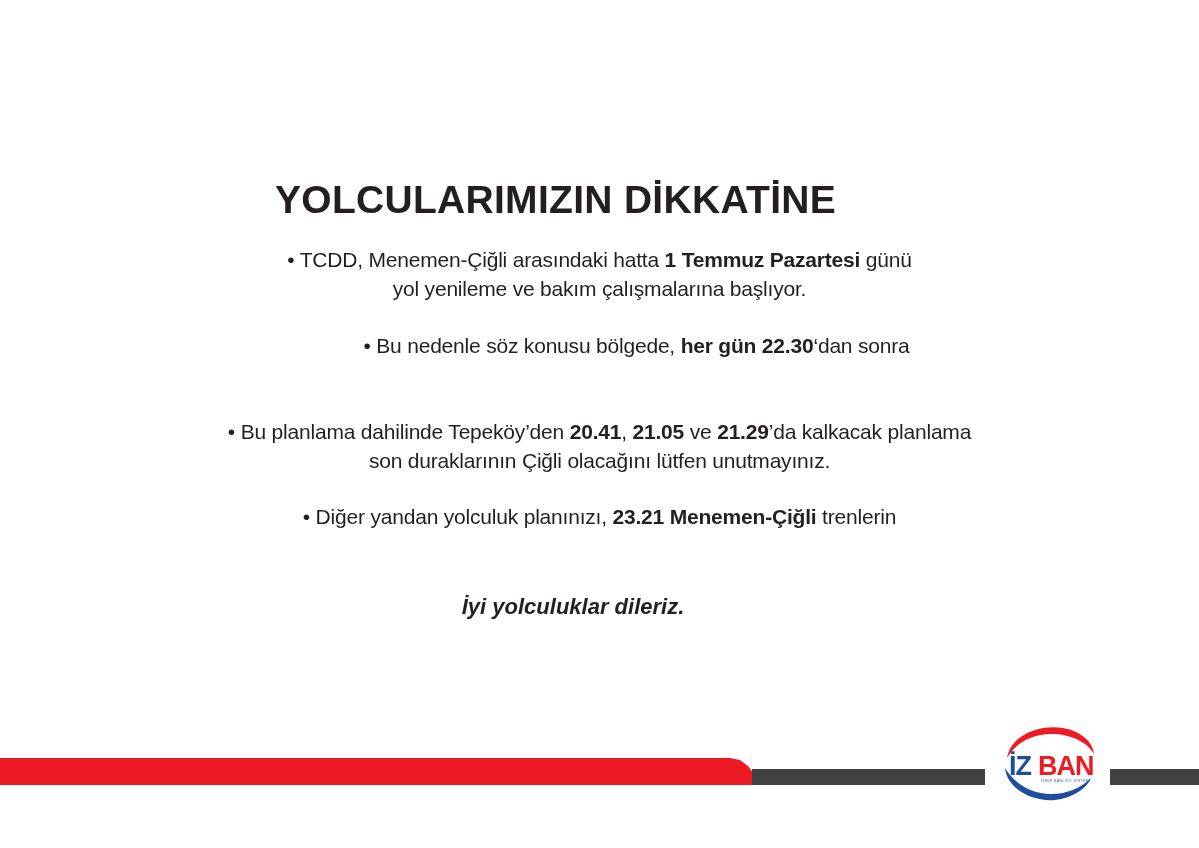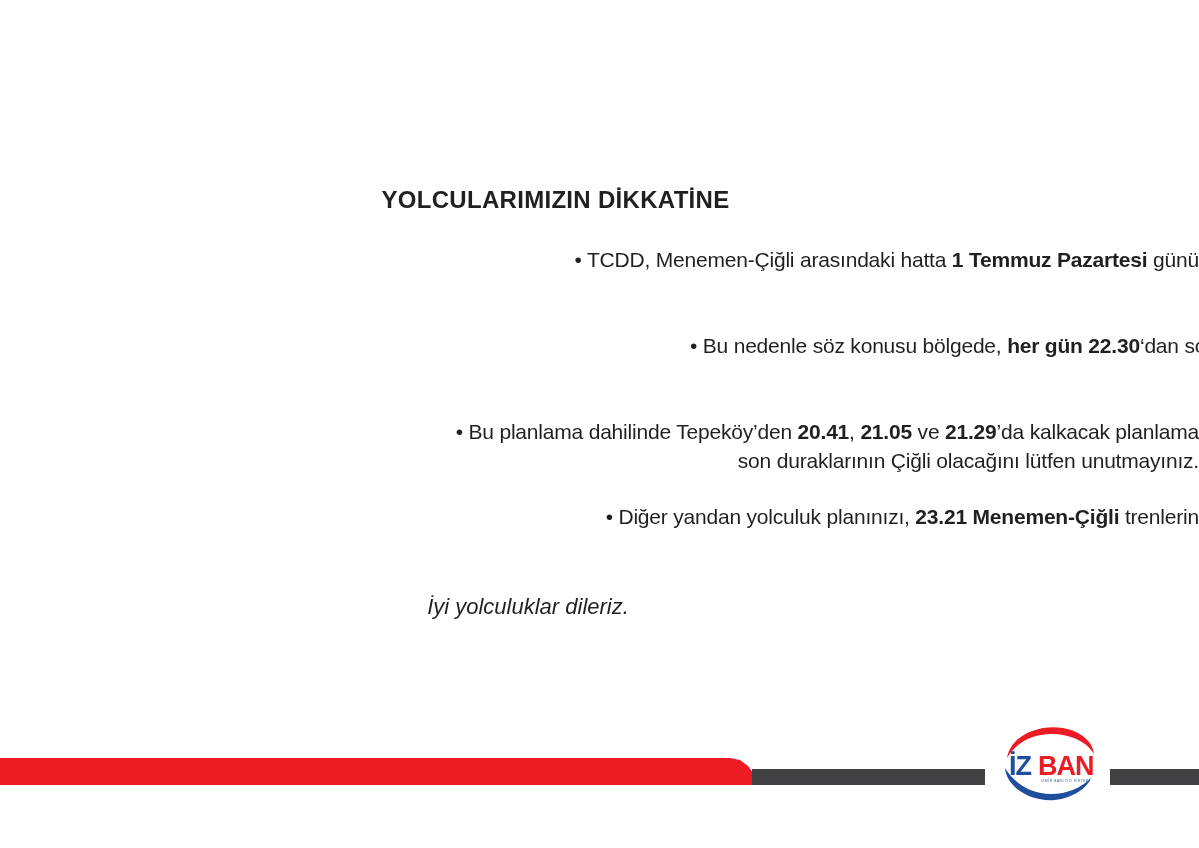--- a/index.html
+++ b/index.html
@@ -20,21 +20,21 @@
       left: 0;
       top: 0;
       width: 1199px;
       text-align: center;
     }
     .title {
       position: absolute;
       left: 0;
       width: 1111px;
       top: 180px;
-      font-size: 24px;
+      font-size: 39px;
       font-weight: bold;
       letter-spacing: 0.3px;
       line-height: 40px;
       margin: 0;
     }
     .para {
       position: absolute;
       left: 0;
       width: 1199px;
       font-size: 21px;
@@ -47,25 +47,26 @@
     .p2 { top: 331px; padding-left: 37px; }
     .p3 { top: 417px; }
     .p4 { top: 502px; }
     .closing {
       position: absolute;
       left: 0;
       width: 1056px;
       top: 592px;
       font-size: 22px;
       line-height: 30px;
-      font-weight: normal;
+      font-weight: bold;
       font-style: italic;
       margin: 0;
+      padding-left: 45px;
     }
-    .line { display: block; white-space: nowrap; text-align: right; }
+    .line { display: block; white-space: nowrap; }
 
     
     .band-red {
       position: absolute;
       left: 0;
       top: 758px;
       width: 762px;
       height: 27px;
       background: #ed1c24;
       clip-path: polygon(0 0, 730px 0, 740px 2px, 748px 8px, 762px 27px, 0 27px);
@@ -96,20 +97,21 @@
     .logo svg { display: block; }
   </style>
 </head>
 <body>
 
 <div class="notice">
   <h1 class="title">YOLCULARIMIZIN DİKKATİNE</h1>
 
   <p class="para p1">
     <span class="line"><span>• TCDD, Menemen-Çiğli arasındaki hatta </span><b>1 Temmuz Pazartesi</b><span> günü</span></span>
+    <span class="line">yol yenileme ve bakım çalışmalarına başlıyor.</span>
   </p>
 
   <p class="para p2">
     <span class="line"><span>• Bu nedenle söz konusu bölgede, </span><b>her gün 22.30</b><span>‘dan sonra</span></span>
   </p>
 
   <p class="para p3">
     <span class="line"><span>• Bu planlama dahilinde Tepeköy’den </span><b>20.41</b><span>, </span><b>21.05</b><span> ve </span><b>21.29</b><span>’da kalkacak planlama</span></span>
     <span class="line">son duraklarının Çiğli olacağını lütfen unutmayınız.</span>
   </p>

